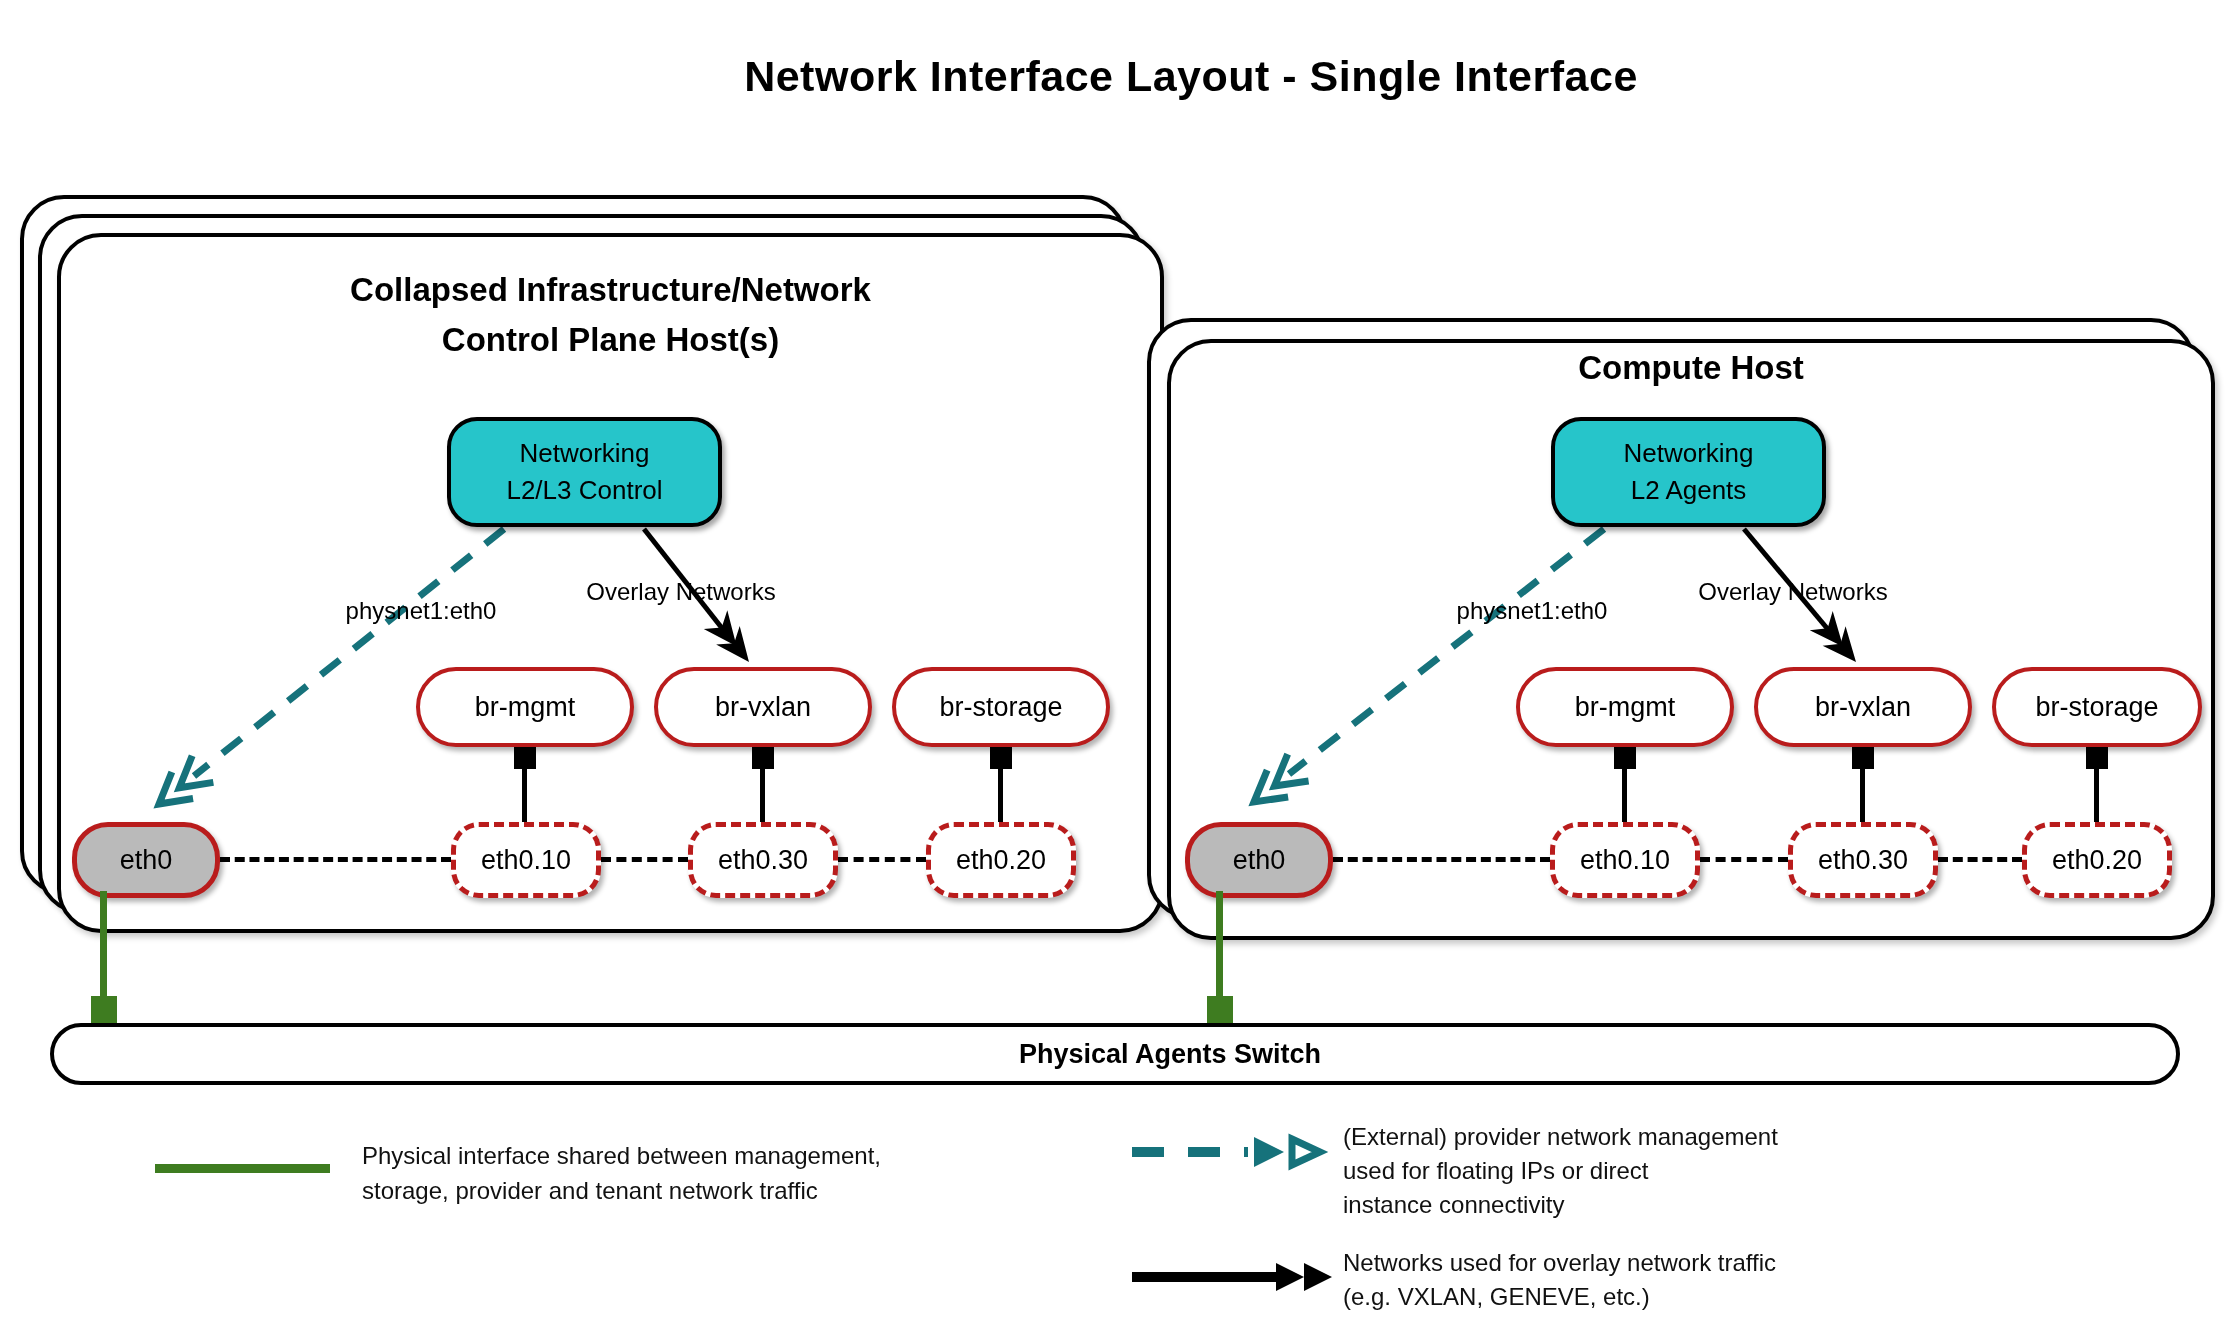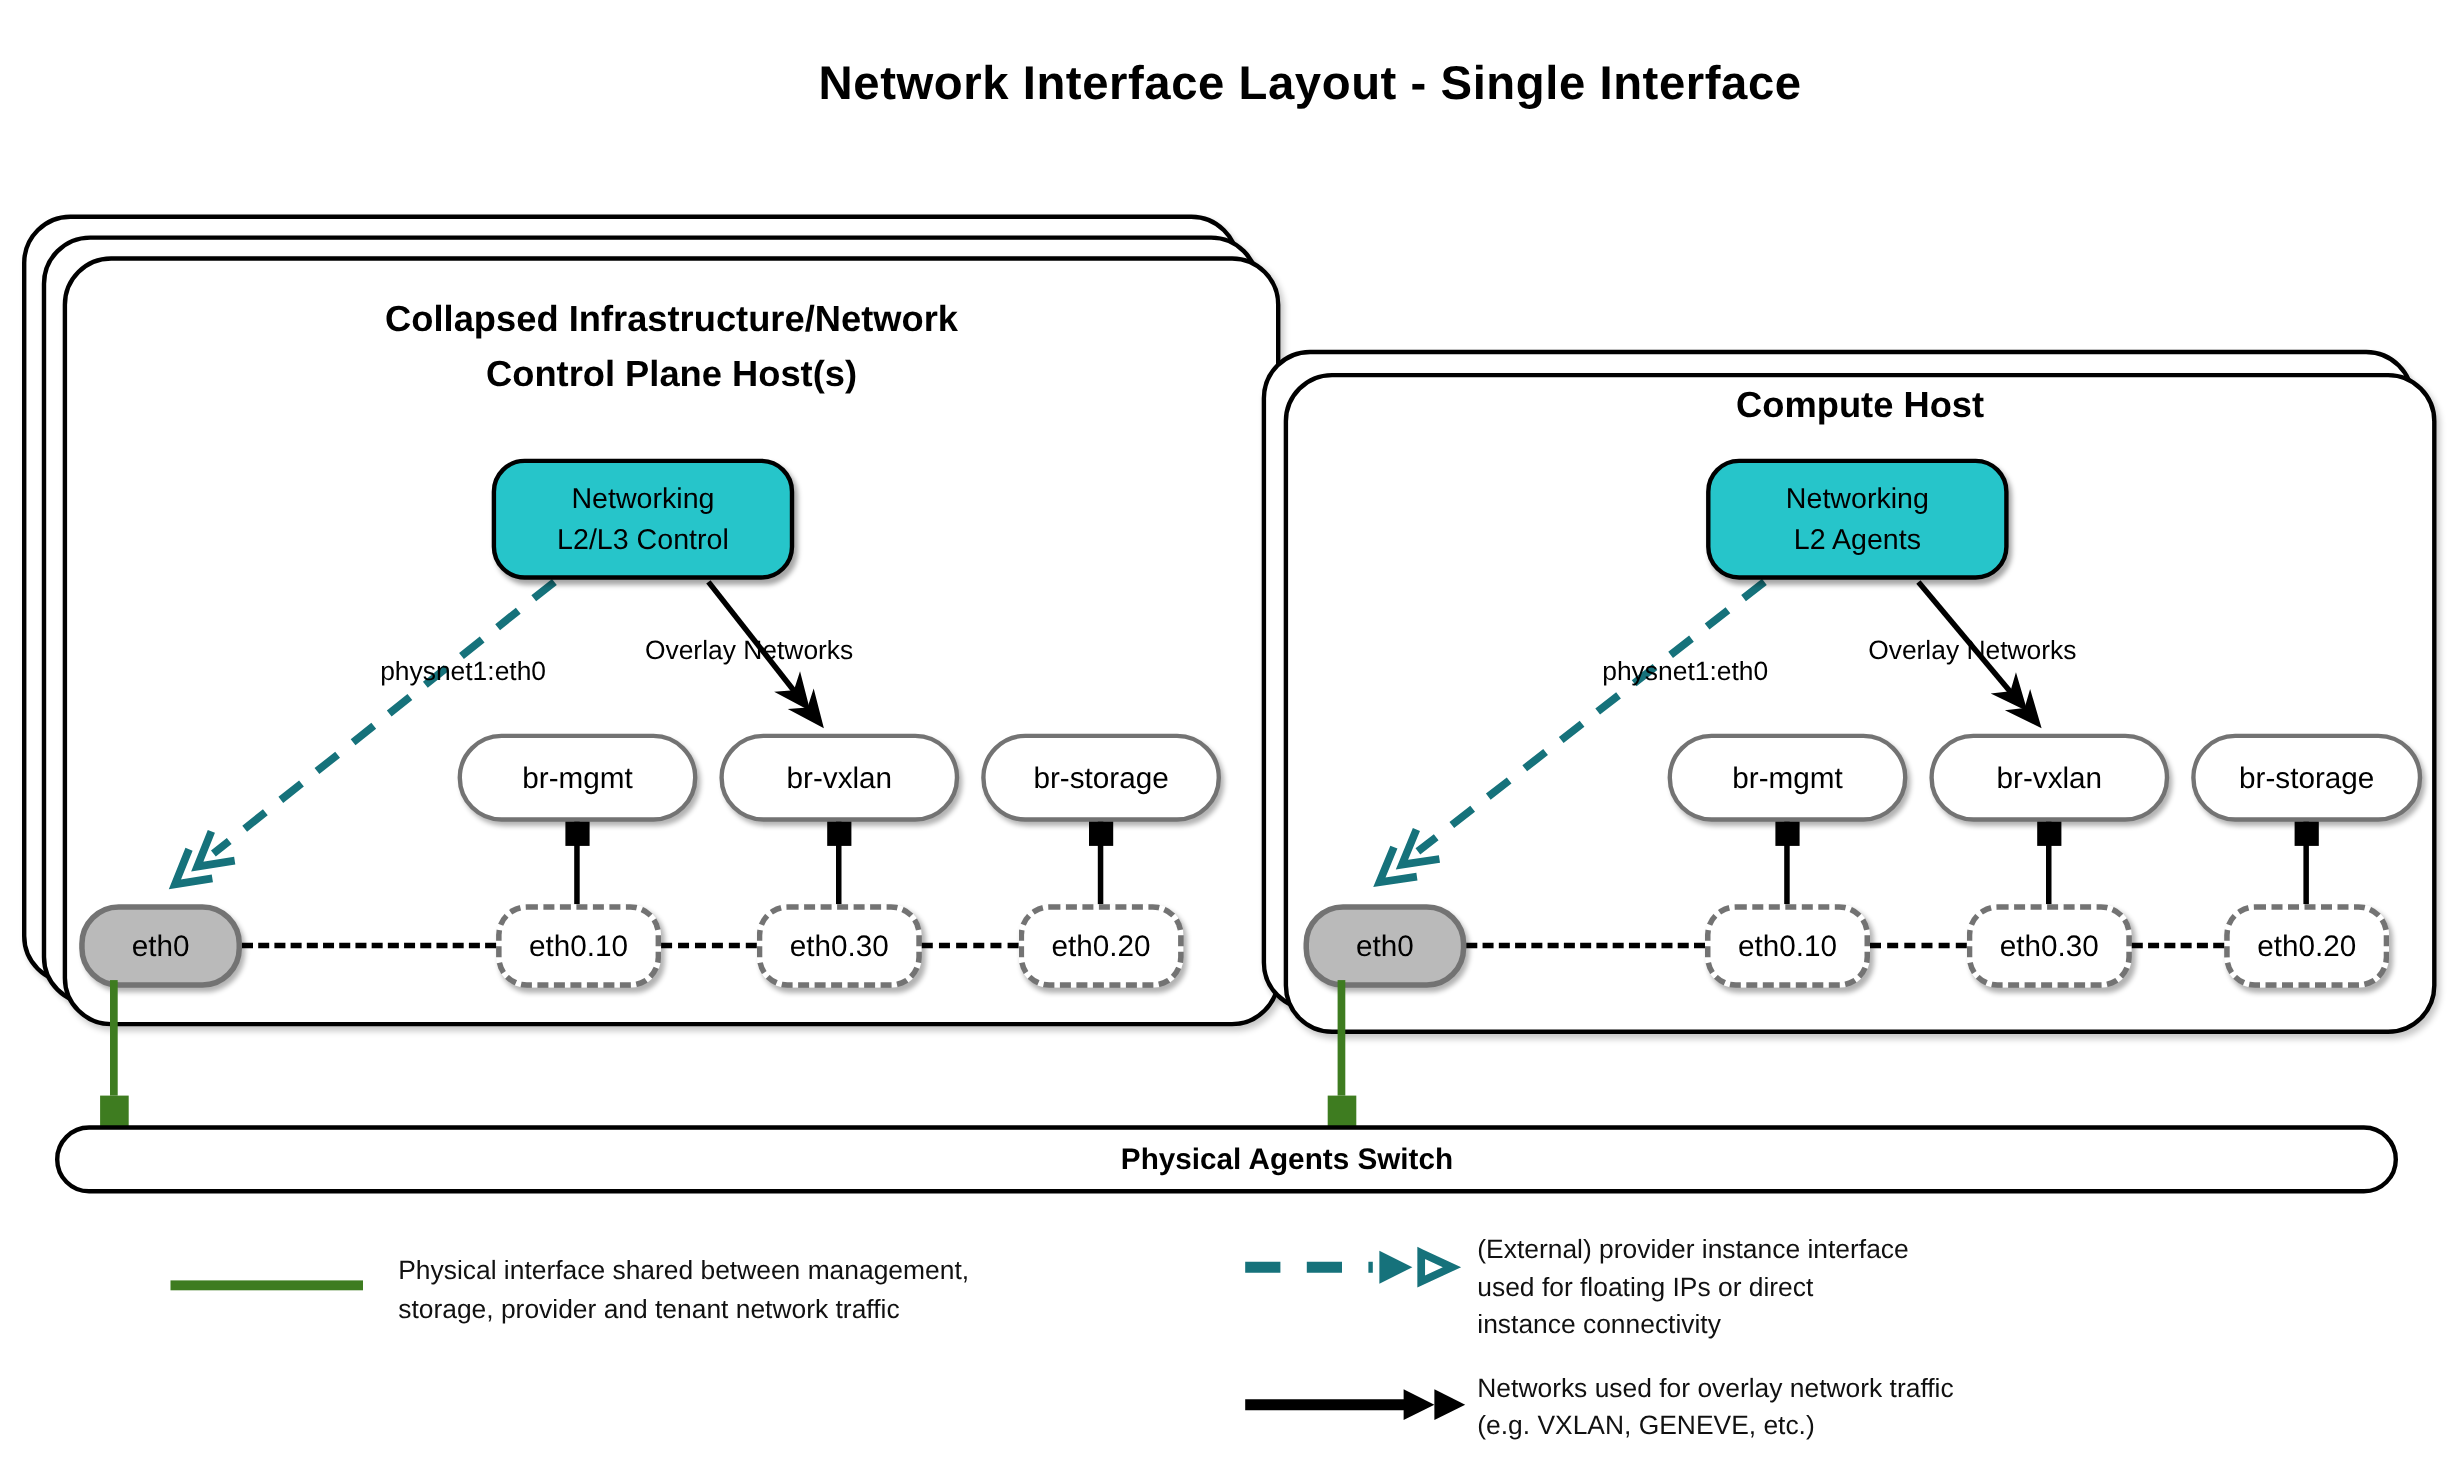--- a/index.html
+++ b/index.html
@@ -35,21 +35,21 @@
   }
   .agent{
     position:absolute;background:var(--agent-fill);
     border:4px solid #000;border-radius:30px;box-sizing:border-box;
     display:flex;align-items:center;justify-content:center;text-align:center;
     font-size:26px;line-height:37px;
     box-shadow:3px 4px 5px rgba(0,0,0,0.35);
   }
   .arrow-label{position:absolute;text-align:center;font-size:24px;}
   .pill{
-    position:absolute;background:#fff;border:4px solid #737373;border-radius:40px;
+    position:absolute;background:#fff;border:4px solid #b91c1c;border-radius:40px;
     box-sizing:border-box;display:flex;align-items:center;justify-content:center;
     font-size:27px;box-shadow:3px 4px 5px rgba(0,0,0,0.30);
   }
   .pill.eth0{background:var(--eth-fill);border-width:5px;border-radius:36px;}
   .pill.vlan{border-style:dashed;border-width:5px;border-radius:28px;}
   .sq{position:absolute;width:22px;height:22px;background:#000;}
   .vline{position:absolute;width:5px;background:#000;}
   .dash-h{position:absolute;height:0;border-top:5px dashed #000;}
   .arrow-svg{position:absolute;overflow:visible;}
   .glink{position:absolute;background:var(--physical-line);}
@@ -199,21 +199,21 @@
     <div>Physical interface shared between management,</div>
     <div>storage, provider and tenant network traffic</div>
   </div>
 
   <svg class="arrow-svg" style="left:1128px;top:1130px;" width="210" height="44" viewBox="0 0 210 44">
     <line class="prov-stroke" x1="4" y1="22" x2="120" y2="22" stroke-width="10" stroke-dasharray="32 24"></line>
     <polygon class="prov-fill" points="156,22 126,7 126,37"></polygon>
     <path class="prov-stroke" d="M164,9 L192,22 L164,35 Z" fill="none" stroke-width="7"></path>
   </svg>
   <div class="legend-text" style="left:1343px;top:1120px;line-height:34px;">
-    <div>(External) provider instance interface</div>
+    <div>(External) provider network management</div>
     <div>used for floating IPs or direct</div>
     <div>instance connectivity</div>
   </div>
 
   <svg class="arrow-svg" style="left:1128px;top:1255px;" width="210" height="44" viewBox="0 0 210 44">
     <line x1="4" y1="22" x2="152" y2="22" stroke="#000" stroke-width="10"></line>
     <polygon points="176,22 148,8 148,36" fill="#000"></polygon>
     <polygon points="204,22 176,8 176,36" fill="#000"></polygon>
   </svg>
   <div class="legend-text" style="left:1343px;top:1246px;line-height:34px;">

